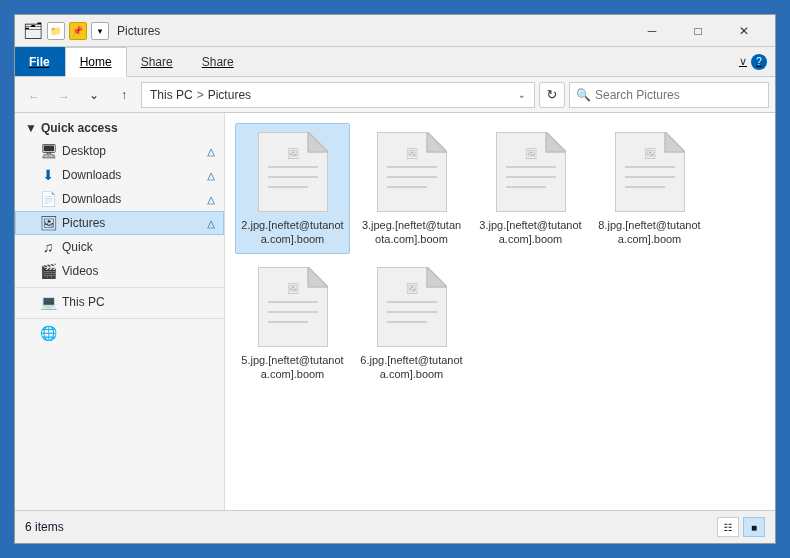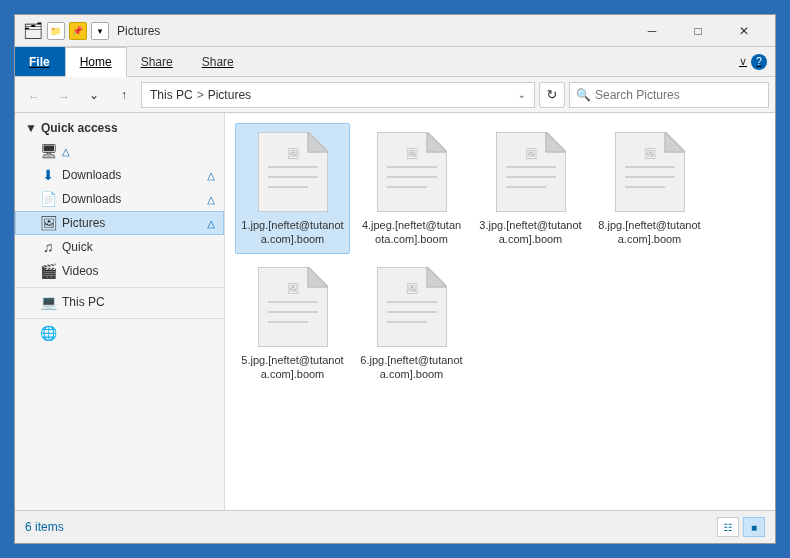--- a/index.html
+++ b/index.html
@@ -283,21 +283,21 @@
 
     
     .status-bar {
       height: 24px;
       background: #f0f0f0;
       border-top: 1px solid #ccc;
       display: flex;
       align-items: center;
       padding: 16px 10px;
       font-size: 12px;
-      color: #0369a1;
+      color: #0f172a;
       flex-shrink: 0;
     }
     .status-bar .status-right {
       margin-left: auto;
       display: flex;
       gap: 4px;
     }
     .view-btn {
       width: 22px;
       height: 20px;
@@ -367,20 +367,21 @@
   <div class="main-area">
 
     <div class="sidebar">
       <div class="sidebar-section">
         <div class="sidebar-group-label">
           <span>▼</span>
           <span>Quick access</span>
         </div>
         <div class="sidebar-item">
           <span class="item-icon">🖥</span>
+          <span class="item-label">Desktop</span>
           <span class="pin-icon">△</span>
         </div>
         <div class="sidebar-item">
           <span class="item-icon" style="color:#0063b1;">⬇</span>
           <span class="item-label">Downloads</span>
           <span class="pin-icon">△</span>
         </div>
         <div class="sidebar-item">
           <span class="item-icon">📄</span>
           <span class="item-label">Downloads</span>
@@ -421,34 +422,34 @@
             <div class="file-icon">
       <svg viewBox="0 0 70 80" xmlns="http://www.w3.org/2000/svg">
         <polygon points="0,0 50,0 70,20 70,80 0,80" fill="#f0f0f0" stroke="#c0c0c0" stroke-width="1.5"></polygon>
         <polygon points="50,0 50,20 70,20" fill="#d0d0d0" stroke="#c0c0c0" stroke-width="1.5"></polygon>
         <line x1="10" y1="35" x2="60" y2="35" stroke="#d0d0d0" stroke-width="2"></line>
         <line x1="10" y1="45" x2="60" y2="45" stroke="#d0d0d0" stroke-width="2"></line>
         <line x1="10" y1="55" x2="50" y2="55" stroke="#d0d0d0" stroke-width="2"></line>
         <text x="35" y="25" text-anchor="middle" font-size="10" fill="#aaa" font-family="Arial">🖼</text>
       </svg>
     </div>
-            <div class="file-name">1.jpg.[neftet@tutanota.com].boom</div>
+            <div class="file-name">2.jpg.[neftet@tutanota.com].boom</div>
           </div>
           <div class="file-item">
             <div class="file-icon">
       <svg viewBox="0 0 70 80" xmlns="http://www.w3.org/2000/svg">
         <polygon points="0,0 50,0 70,20 70,80 0,80" fill="#f0f0f0" stroke="#c0c0c0" stroke-width="1.5"></polygon>
         <polygon points="50,0 50,20 70,20" fill="#d0d0d0" stroke="#c0c0c0" stroke-width="1.5"></polygon>
         <line x1="10" y1="35" x2="60" y2="35" stroke="#d0d0d0" stroke-width="2"></line>
         <line x1="10" y1="45" x2="60" y2="45" stroke="#d0d0d0" stroke-width="2"></line>
         <line x1="10" y1="55" x2="50" y2="55" stroke="#d0d0d0" stroke-width="2"></line>
         <text x="35" y="25" text-anchor="middle" font-size="10" fill="#aaa" font-family="Arial">🖼</text>
       </svg>
     </div>
-            <div class="file-name">4.jpeg.[neftet@tutanota.com].boom</div>
+            <div class="file-name">3.jpeg.[neftet@tutanota.com].boom</div>
           </div>
           <div class="file-item">
             <div class="file-icon">
       <svg viewBox="0 0 70 80" xmlns="http://www.w3.org/2000/svg">
         <polygon points="0,0 50,0 70,20 70,80 0,80" fill="#f0f0f0" stroke="#c0c0c0" stroke-width="1.5"></polygon>
         <polygon points="50,0 50,20 70,20" fill="#d0d0d0" stroke="#c0c0c0" stroke-width="1.5"></polygon>
         <line x1="10" y1="35" x2="60" y2="35" stroke="#d0d0d0" stroke-width="2"></line>
         <line x1="10" y1="45" x2="60" y2="45" stroke="#d0d0d0" stroke-width="2"></line>
         <line x1="10" y1="55" x2="50" y2="55" stroke="#d0d0d0" stroke-width="2"></line>
         <text x="35" y="25" text-anchor="middle" font-size="10" fill="#aaa" font-family="Arial">🖼</text>

